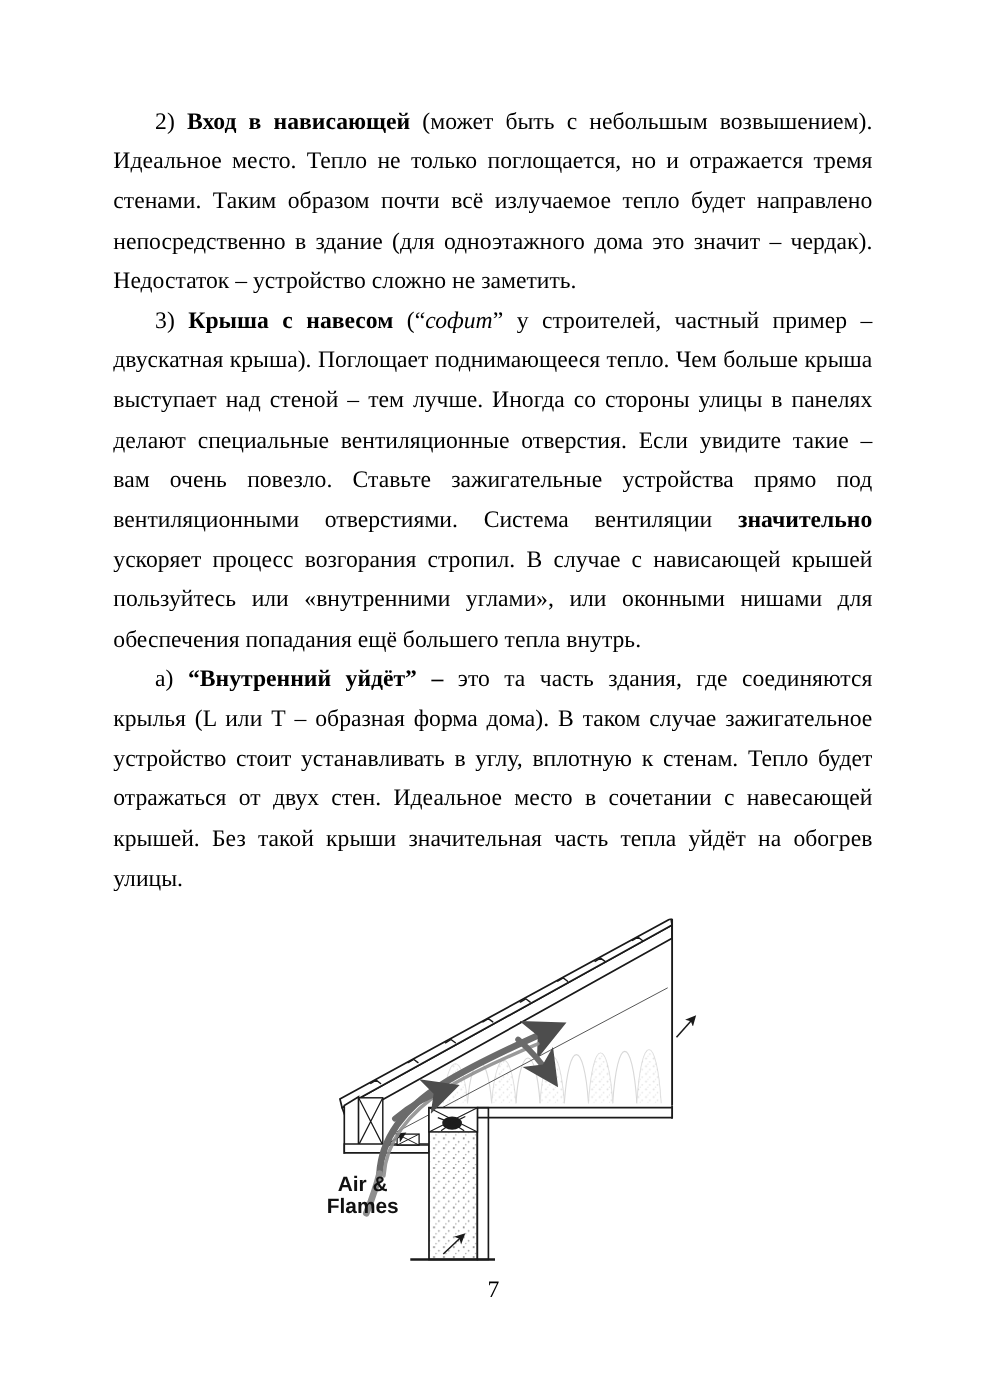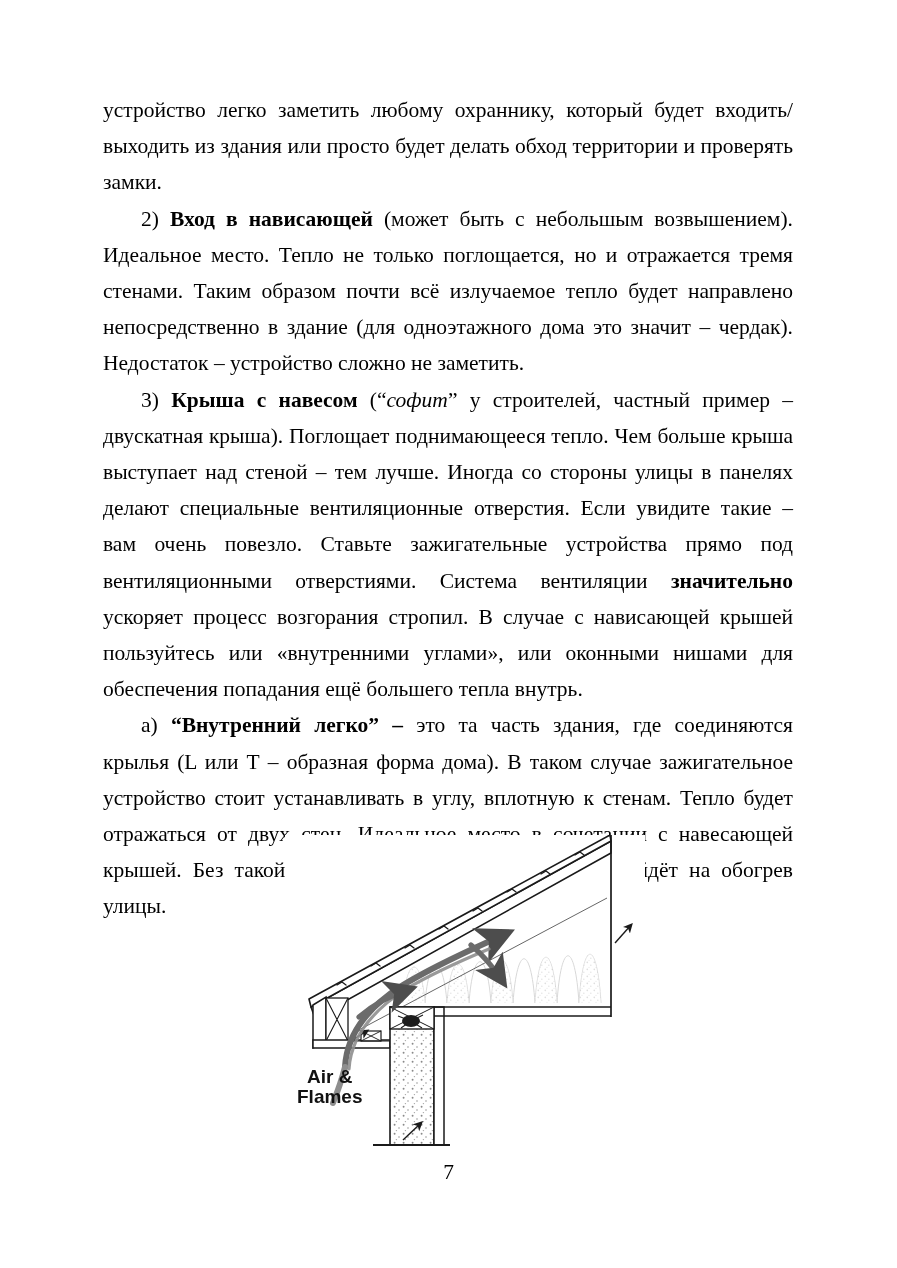--- a/index.html
+++ b/index.html
@@ -70,34 +70,31 @@
     color: #000;
   }
 </style>
 </head>
 <body>
 
 <div class="page">
 
   <div class="text-block">
 
-    <p class="para">
-      <span>устройство легко заметить любому охраннику, который будет входить/выходить из здания или просто будет делать обход территории и проверять замки.</span>
-    </p>
 
     <p class="para indent">
       <span>2) </span><b class="hd">Вход в нависающей</b><span> (может быть с небольшым возвышением). Идеальное место. Тепло не только поглощается, но и отражается тремя стенами. Таким образом почти всё излучаемое тепло будет направлено непосредственно в здание (для одноэтажного дома это значит – чердак). Недостаток – устройство сложно не заметить.</span>
     </p>
 
     <p class="para indent">
       <span>3) </span><b class="hd">Крыша с навесом</b><span> (“</span><i class="it">софит</i><span>” у строителей, частный пример – двускатная крыша). Поглощает поднимающееся тепло. Чем больше крыша выступает над стеной – тем лучше. Иногда со стороны улицы в панелях делают специальные вентиляционные отверстия. Если увидите такие – вам очень повезло. Ставьте зажигательные устройства прямо под вентиляционными отверстиями. Система вентиляции </span><b class="bi">значительно</b><span> ускоряет процесс возгорания стропил. В случае с нависающей крышей пользуйтесь или «внутренними углами», или оконными нишами для обеспечения попадания ещё большего тепла внутрь.</span>
     </p>
 
     <p class="para indent">
-      <span>а)  </span><b class="hd">“Внутренний легко” –</b><span> это та часть здания, где соединяются крылья (L или Т – образная форма дома). В таком случае зажигательное устройство стоит устанавливать в углу, вплотную к стенам. Тепло будет отражаться от двух стен. Идеальное место в сочетании с навесающей крышей. Без такой крыши значительная часть тепла уйдёт на обогрев улицы.</span>
+      <span>а)  </span><b class="hd">“Внутренний уйдёт” –</b><span> это та часть здания, где соединяются крылья (L или Т – образная форма дома). В таком случае зажигательное устройство стоит устанавливать в углу, вплотную к стенам. Тепло будет отражаться от двух стен. Идеальное место в сочетании с навесающей крышей. Без такой крыши значительная часть тепла уйдёт на обогрев улицы.</span>
     </p>
 
   </div>
 
   <div class="figure">
     <svg viewBox="0 0 360 330" xmlns="http://www.w3.org/2000/svg">
       <defs>
         <pattern id="stipple" width="7" height="7" patternUnits="userSpaceOnUse">
           <rect width="7" height="7" fill="#ffffff"></rect>
           <circle cx="1.3" cy="1.3" r="0.85" fill="#8c8c8c"></circle>

